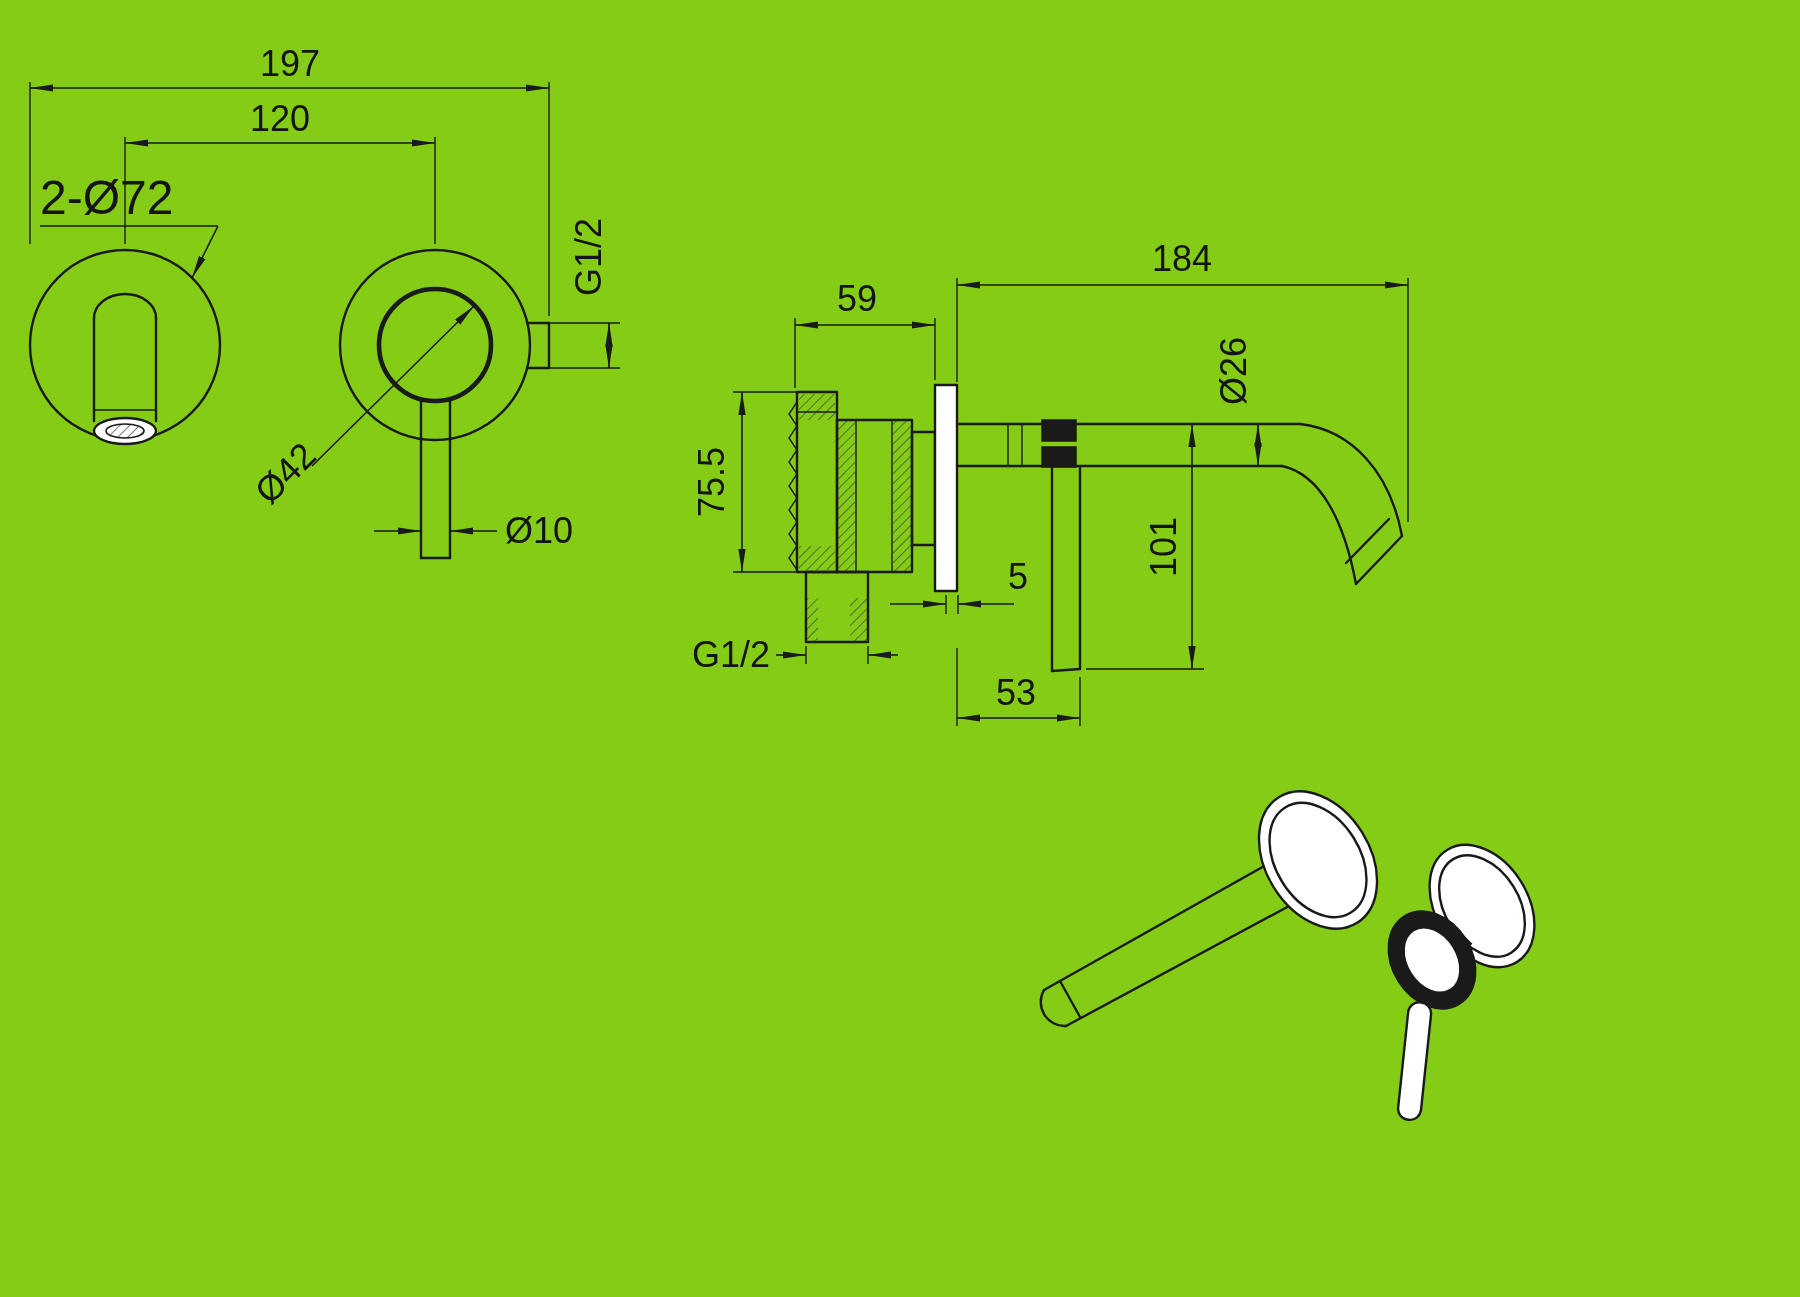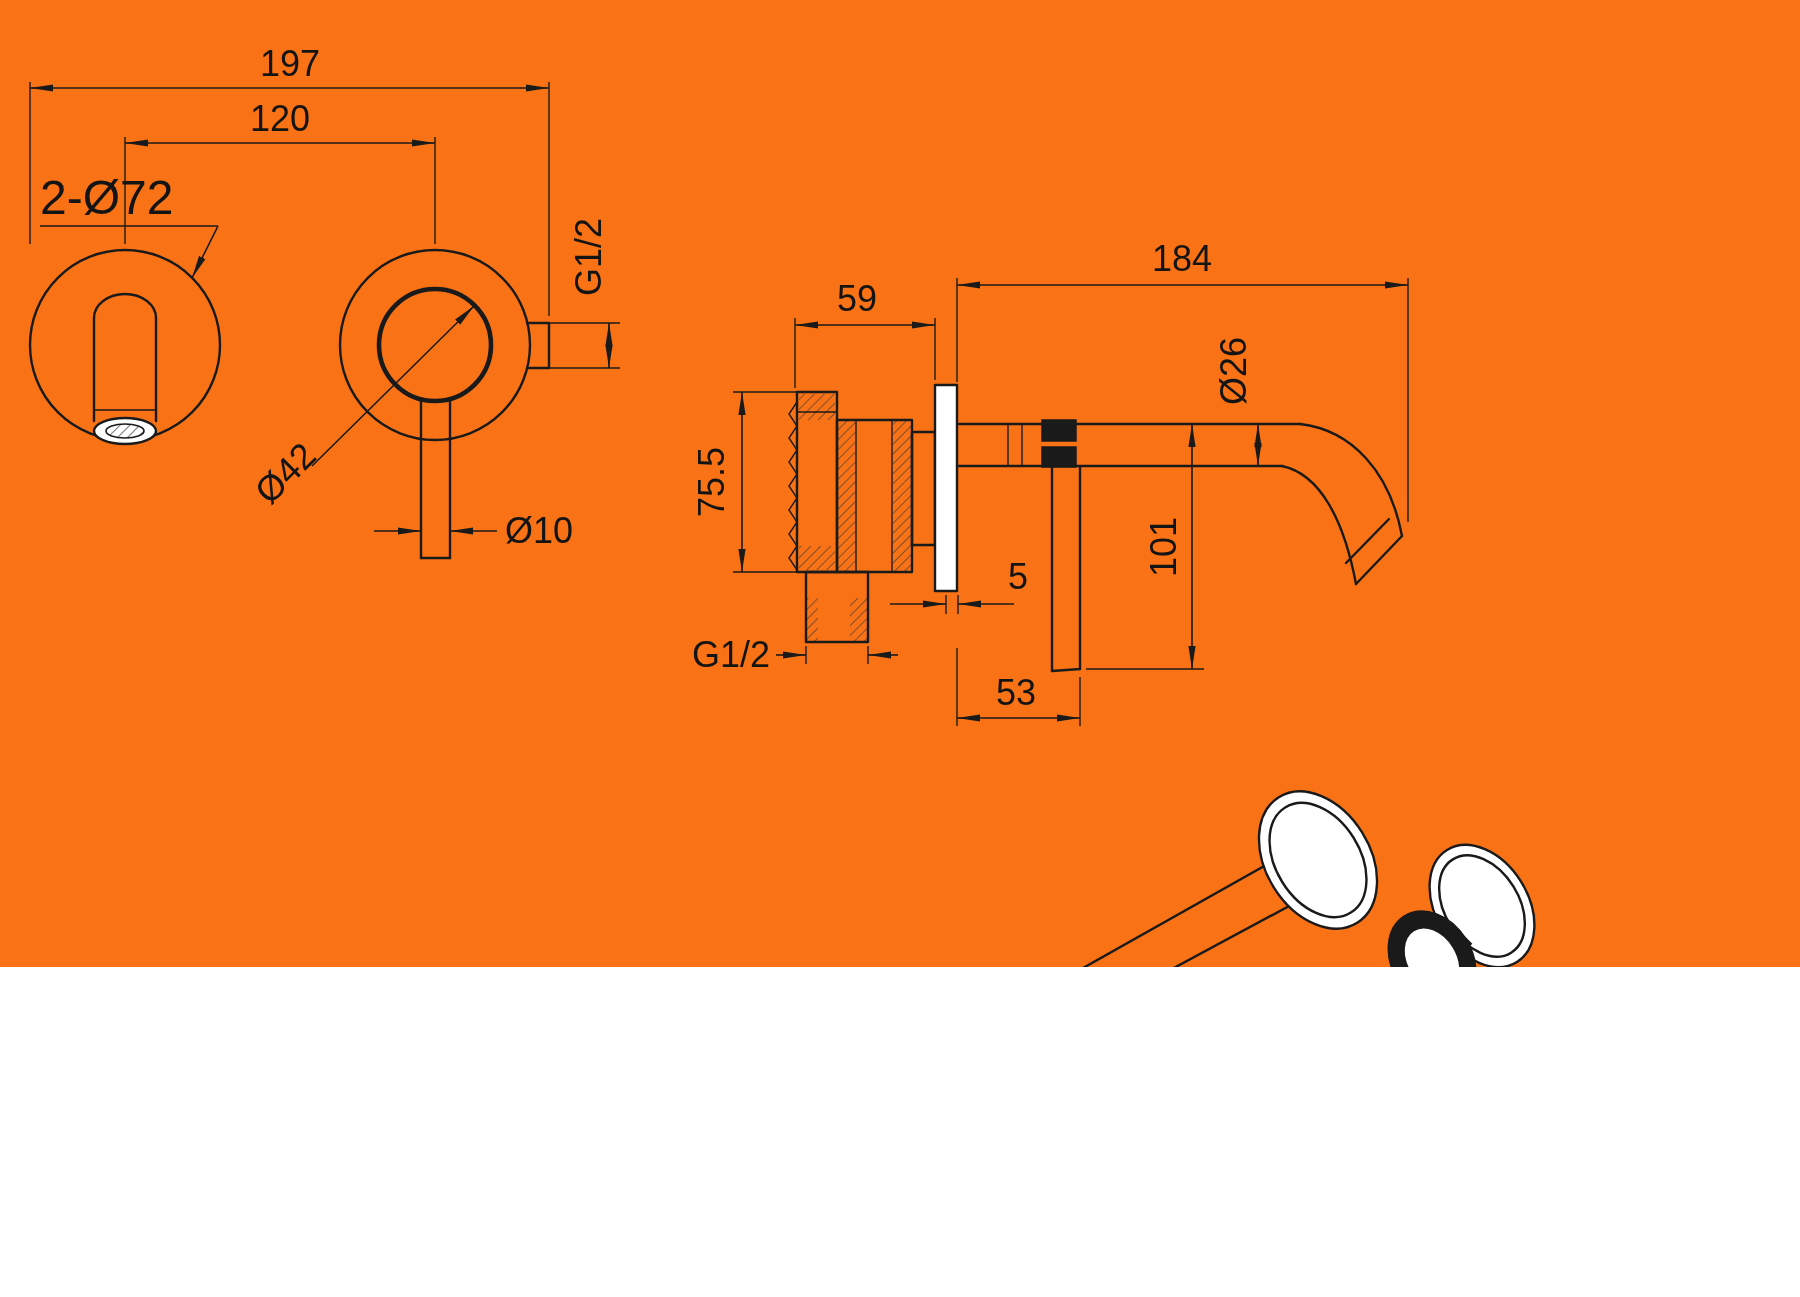--- a/index.html
+++ b/index.html
@@ -1,16 +1,16 @@
 <!DOCTYPE html>
 <html><head>
 <meta charset="utf-8">
 <style>
   html,body{margin:0;padding:0;background:#ffffff;}
-  .page{position:relative;width:1800px;height:967px;background:#f97316;overflow:hidden;}
+  .page{position:relative;width:1800px;height:1297px;background:#84cc16;overflow:hidden;}
   svg{position:absolute;inset:0;display:block;}
   text{font-family:"Liberation Sans","DejaVu Sans",sans-serif;fill:#141414;}
   .dimtext{font-size:36px;}
   .bigtext{font-size:48px;}
   .ol{fill:none;stroke:#1a1a1a;stroke-width:2.4;stroke-linejoin:round;stroke-linecap:round;}
   .olb{fill:none;stroke:#1a1a1a;stroke-width:4.6;}
   .thin{fill:none;stroke:#1a1a1a;stroke-width:1.4;}
   .dimline{fill:none;stroke:#1a1a1a;stroke-width:1.6;}
   .arr2{marker-start:url(#arr);marker-end:url(#arr);}
   .arrE{marker-end:url(#arr);}

